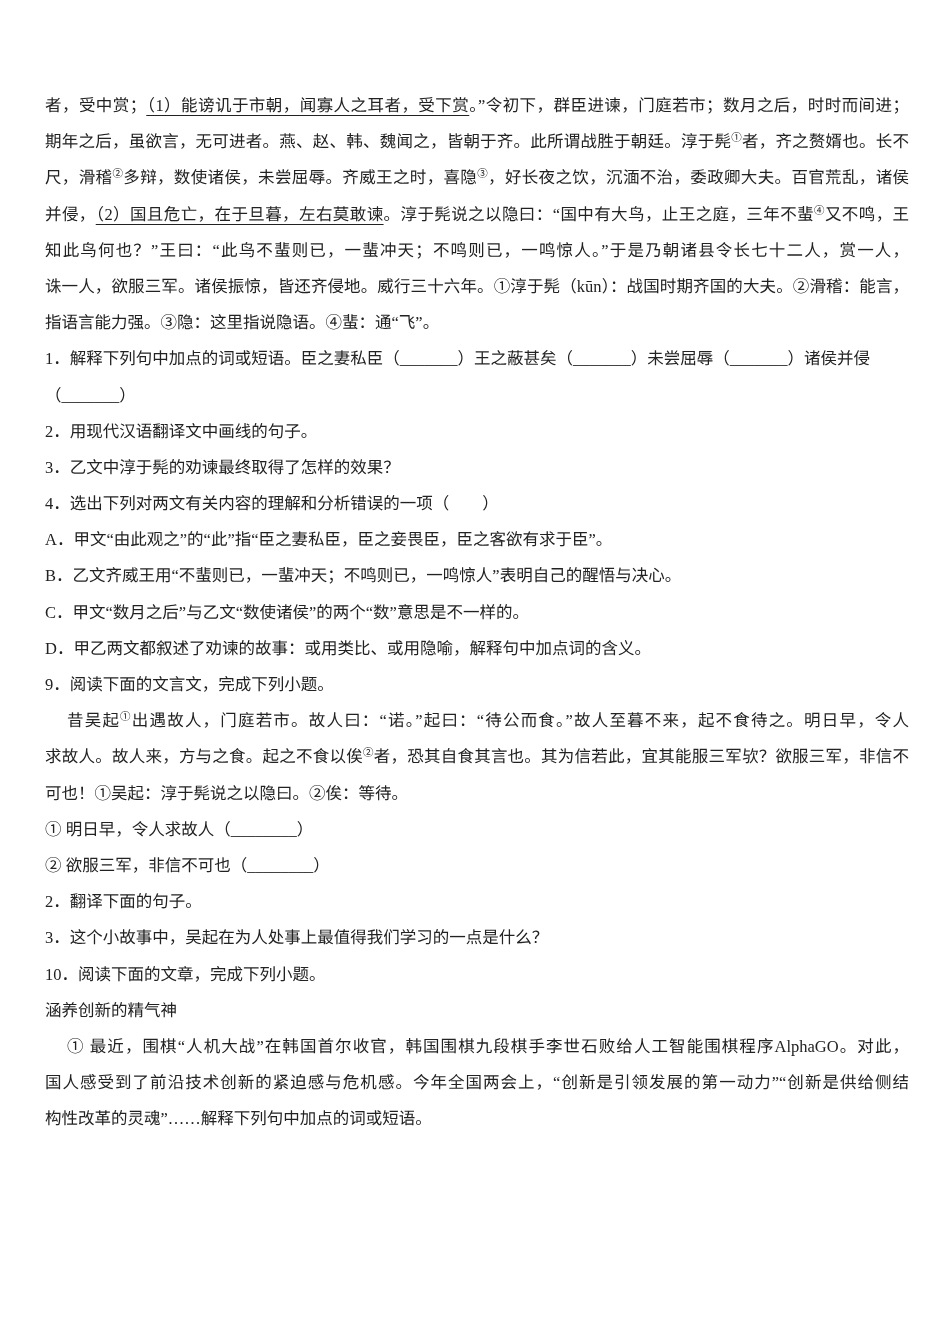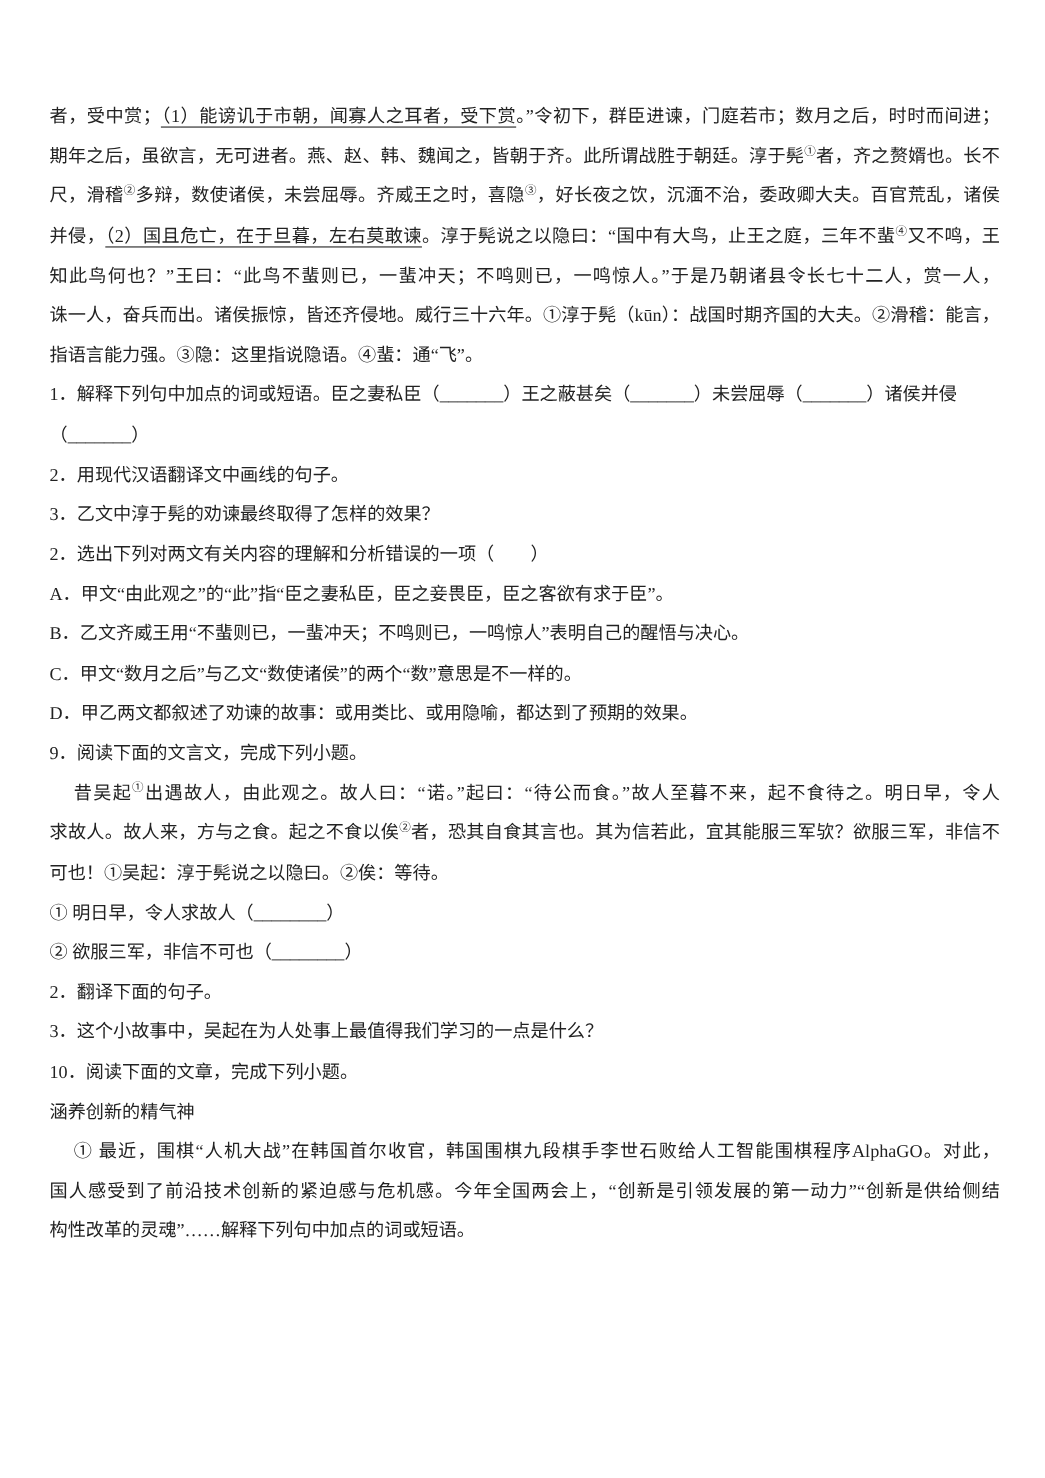--- a/index.html
+++ b/index.html
@@ -47,37 +47,37 @@
 <body>
 
 <div class="page" style="background: rgb(255, 255, 255); color: rgb(34, 34, 34);">
   <div>
       <section>
         <p class="line j"><span>者，受中赏；</span><span class="u">（1）能谤讥于市朝，闻寡人之耳者，受下赏</span><span>。”令初下，群臣进谏，门庭若市；数月之后，时时而间进；</span></p>
         <p class="line j"><span>期年之后，虽欲言，无可进者。燕、赵、韩、魏闻之，皆朝于齐。此所谓战胜于朝廷。淳于髡</span><span class="sup">①</span><span>者，齐之赘婿也。长不满七</span></p>
         <p class="line j"><span>尺，滑稽</span><span class="sup">②</span><span>多辩，数使诸侯，未尝屈辱。齐威王之时，喜隐</span><span class="sup">③</span><span>，好长夜之饮，沉湎不治，委政卿大夫。百官荒乱，诸侯</span></p>
         <p class="line j"><span>并侵，</span><span class="u">（2）国且危亡，在于旦暮，左右莫敢谏</span><span>。淳于髡说之以隐曰：“国中有大鸟，止王之庭，三年不蜚</span><span class="sup">④</span><span>又不鸣，王</span></p>
         <p class="line j"><span>知此鸟何也？”王曰：“此鸟不蜚则已，一蜚冲天；不鸣则已，一鸣惊人。”于是乃朝诸县令长七十二人，赏一人，</span></p>
-        <p class="line j"><span>诛一人，奋兵而出。诸侯振惊，皆还齐侵地。威行三十六年。①淳于髡（kūn）：战国时期齐国的大夫。②滑稽：能言，</span></p>
+        <p class="line j"><span>诛一人，欲服三军。诸侯振惊，皆还齐侵地。威行三十六年。①淳于髡（kūn）：战国时期齐国的大夫。②滑稽：能言，</span></p>
         <p class="line"><span>指语言能力强。③隐：这里指说隐语。④蜚：通“飞”。</span></p>
       </section>
       <section>
         <p class="line"><span>1．解释下列句中加点的词或短语。臣之妻私臣（_______）王之蔽甚矣（_______）未尝屈辱（_______）诸侯并侵</span></p>
         <p class="line"><span>（_______）</span></p>
         <p class="line"><span>2．用现代汉语翻译文中画线的句子。</span></p>
         <p class="line"><span>3．乙文中淳于髡的劝谏最终取得了怎样的效果？</span></p>
-        <p class="line"><span>2．选出下列对两文有关内容的理解和分析错误的一项（　　）</span></p>
+        <p class="line"><span>4．选出下列对两文有关内容的理解和分析错误的一项（　　）</span></p>
         <p class="line"><span>A．甲文“由此观之”的“此”指“臣之妻私臣，臣之妾畏臣，臣之客欲有求于臣”。</span></p>
         <p class="line"><span>B．乙文齐威王用“不蜚则已，一蜚冲天；不鸣则已，一鸣惊人”表明自己的醒悟与决心。</span></p>
         <p class="line"><span>C．甲文“数月之后”与乙文“数使诸侯”的两个“数”意思是不一样的。</span></p>
-        <p class="line"><span>D．甲乙两文都叙述了劝谏的故事：或用类比、或用隐喻，都达到了预期的效果。</span></p>
+        <p class="line"><span>D．甲乙两文都叙述了劝谏的故事：或用类比、或用隐喻，解释句中加点词的含义。</span></p>
       </section>
       <section>
         <p class="line"><span>9．阅读下面的文言文，完成下列小题。</span></p>
-        <p class="line j ind"><span>昔吴起</span><span class="sup">①</span><span>出遇故人，由此观之。故人曰：“诺。”起曰：“待公而食。”故人至暮不来，起不食待之。明日早，令人</span></p>
+        <p class="line j ind"><span>昔吴起</span><span class="sup">①</span><span>出遇故人，门庭若市。故人曰：“诺。”起曰：“待公而食。”故人至暮不来，起不食待之。明日早，令人</span></p>
         <p class="line j"><span>求故人。故人来，方与之食。起之不食以俟</span><span class="sup">②</span><span>者，恐其自食其言也。其为信若此，宜其能服三军欤？欲服三军，非信不</span></p>
         <p class="line"><span>可也！①吴起：淳于髡说之以隐曰。②俟：等待。</span></p>
         <p class="line"><span>① 明日早，令人求故人（________）</span></p>
         <p class="line"><span>② 欲服三军，非信不可也（________）</span></p>
         <p class="line"><span>2．翻译下面的句子。</span></p>
         <p class="line"><span>3．这个小故事中，吴起在为人处事上最值得我们学习的一点是什么？</span></p>
       </section>
       <section>
         <p class="line"><span>10．阅读下面的文章，完成下列小题。</span></p>
         <p class="line"><span>涵养创新的精气神</span></p>

